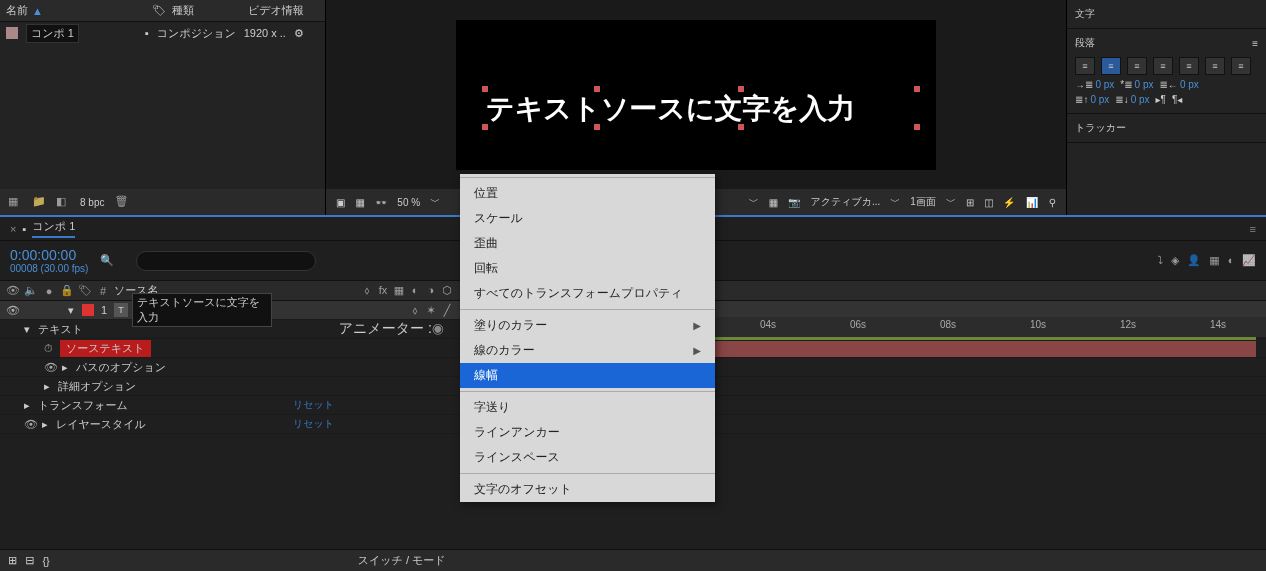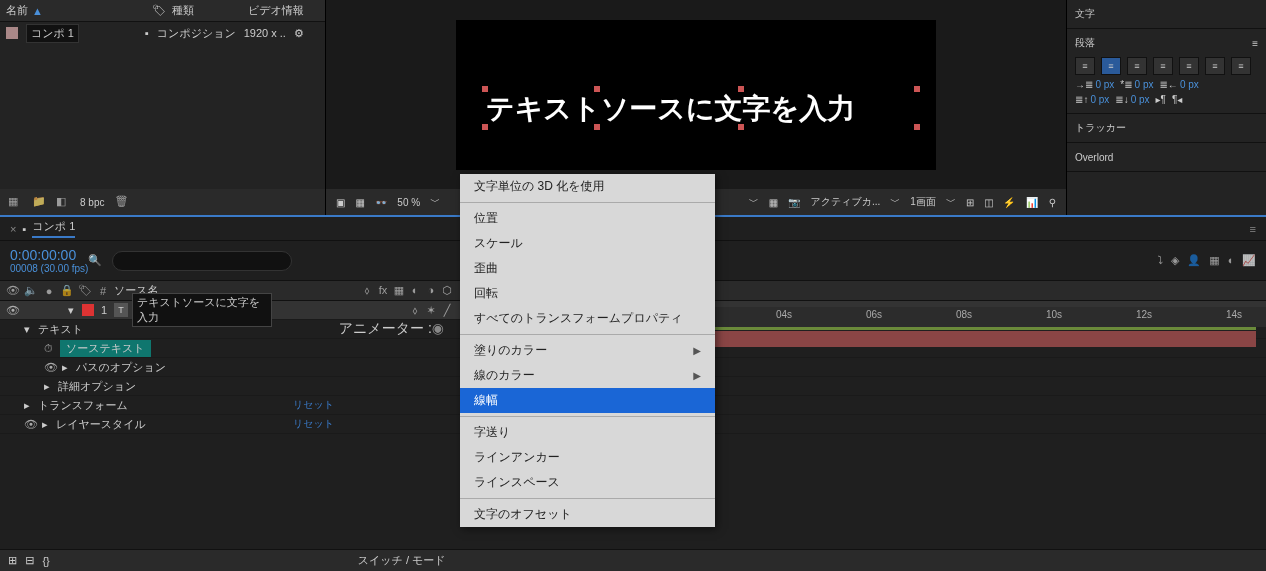--- a/index.html
+++ b/index.html
@@ -36,21 +36,21 @@
 .para-btn.sel { background:#2a5a9a; }
 .para-input { display:flex; align-items:center; gap:2px; font-size:10px; }
 .para-val { color:#4a90d9; }
 
 
 .timeline { position:absolute; left:0; top:215px; right:0; bottom:0; background:#1f1f1f; border-top:2px solid #3a7ac8; }
 .tl-tab { display:flex; align-items:center; height:24px; padding:0 10px; gap:6px; border-bottom:1px solid #111; }
 .tl-tab-label { border-bottom:2px solid #3a7ac8; padding-bottom:2px; }
 .close-x { opacity:.6; }
 .menu-bars { margin-left:auto; opacity:.6; }
-.tl-controls { display:flex; align-items:center; height:40px; padding:0 10px; border-bottom:1px solid #111; }
+.tl-controls { display:flex; align-items:center; height:40px; padding:0 10px; gap:12px; border-bottom:1px solid #111; }
 .timecode { color:#4a90d9; font-size:14px; }
 .frameinfo { color:#4a90d9; font-size:10px; }
 .tl-search { width:180px; height:20px; background:#111; border:1px solid #333; border-radius:10px; margin-left:10px; }
 .tl-ico-group { margin-left:auto; display:flex; gap:8px; opacity:.7; }
 
 .tl-header2 { display:flex; height:20px; background:#2a2a2a; border-bottom:1px solid #111; }
 .tl-header2 .left { width:460px; display:flex; align-items:center; padding:0 6px; gap:4px; }
 .mini-ico { width:14px; opacity:.7; text-align:center; }
 
 .layer-area { position:relative; }
@@ -64,21 +64,21 @@
 .layer-type-ico { width:14px; height:14px; background:#555; display:flex; align-items:center; justify-content:center; font-size:9px; }
 .layer-name { background:#111; padding:1px 4px; border:1px solid #444; width:140px; }
 .layer-icons { margin-left:auto; display:flex; gap:2px; }
 .reset { color:#3a7ac8; font-size:10px; margin-left:auto; margin-right:120px; }
 .animator { margin-left:auto; font-size:14px; margin-right:10px; }
 .anim-arrow { color:#888; }
 .sub { padding-left:24px; }
 .sub2 { padding-left:44px; }
 .stopwatch { width:12px; opacity:.7; }
 
-.track-area { position:absolute; left:460px; top:6px; right:0;padding-left:16px; }
+.track-area { position:absolute; left:460px; top:16px; right:0; }
 .ruler { height:20px; background:#2c2c2c; display:flex; position:relative; }
 .ruler-tick { position:absolute; top:2px; font-size:10px; color:#aaa; }
 .bar-green { background:#6a8a3a; height:3px; top:20px; left:0; right:10px; position:absolute; }
 .bar-red { background:#8a4545; height:16px; top:24px; left:0; right:10px; position:absolute; }
 
 .tl-footer { position:absolute; bottom:0; left:0; right:0; height:22px; background:#2a2a2a; border-top:1px solid #111; display:flex; align-items:center; padding:0 8px; gap:8px; }
 .tl-footer .switch { margin-left:300px; }
 
 
 .ctx-menu { position:absolute; left:460px; top:174px; width:255px; background:#d8d8d8; color:#222; box-shadow:2px 2px 8px rgba(0,0,0,.5); z-index:100; }
@@ -182,25 +182,20 @@
       <div class="para-input">≣↓ <span class="para-val">0 px</span></div>
       <div class="para-input">▸¶</div>
       <div class="para-input">¶◂</div>
     </div>
   </div>
   <div class="panel-sec">
     <div class="panel-title">
         <span>トラッカー</span>
       </div>
   </div>
-  <div class="panel-sec">
-    <div class="panel-title">
-        <span>Overlord</span>
-      </div>
-  </div>
 </div>
 
 <div class="timeline">
   <div class="tl-tab">
     <span class="close-x">×</span>
     <span>▪</span>
     <span class="tl-tab-label">コンポ 1</span>
     <span class="menu-bars">≡</span>
   </div>
   <div class="tl-controls">
@@ -258,21 +253,21 @@
     <div class="layer-row">
       <div class="layer-left sub">
           <span class="chev">▾</span>
           <span>テキスト</span>
           <span class="animator"><span>アニメーター :</span><span class="anim-arrow">◉</span></span>
         </div>
     </div>
     <div class="layer-row">
       <div class="layer-left sub2">
           <span class="stopwatch">⏱</span>
-          <span style="background:#0f766e;padding:1px 6px">ソーステキスト</span>
+          <span style="background:#b91c1c;padding:1px 6px">ソーステキスト</span>
         </div>
     </div>
     <div class="layer-row">
       <div class="layer-left sub2">
           <span class="eye">👁</span>
           <span class="chev">▸</span>
           <span>パスのオプション</span>
         </div>
     </div>
     <div class="layer-row">
@@ -312,21 +307,20 @@
   </div>
   <div class="tl-footer">
     <span>⊞</span>
     <span>⊟</span>
     <span>{}</span>
     <span class="switch">スイッチ / モード</span>
   </div>
 </div>
 
 <div class="ctx-menu">
-  <div class="ctx-item">文字単位の 3D 化を使用</div>
   <div class="ctx-sep"></div>
   <div class="ctx-item">位置</div>
   <div class="ctx-item">スケール</div>
   <div class="ctx-item">歪曲</div>
   <div class="ctx-item">回転</div>
   <div class="ctx-item">すべてのトランスフォームプロパティ</div>
   <div class="ctx-sep"></div>
   <div class="ctx-item">
       <span>塗りのカラー</span>
       <span class="ctx-sub">▶</span>

